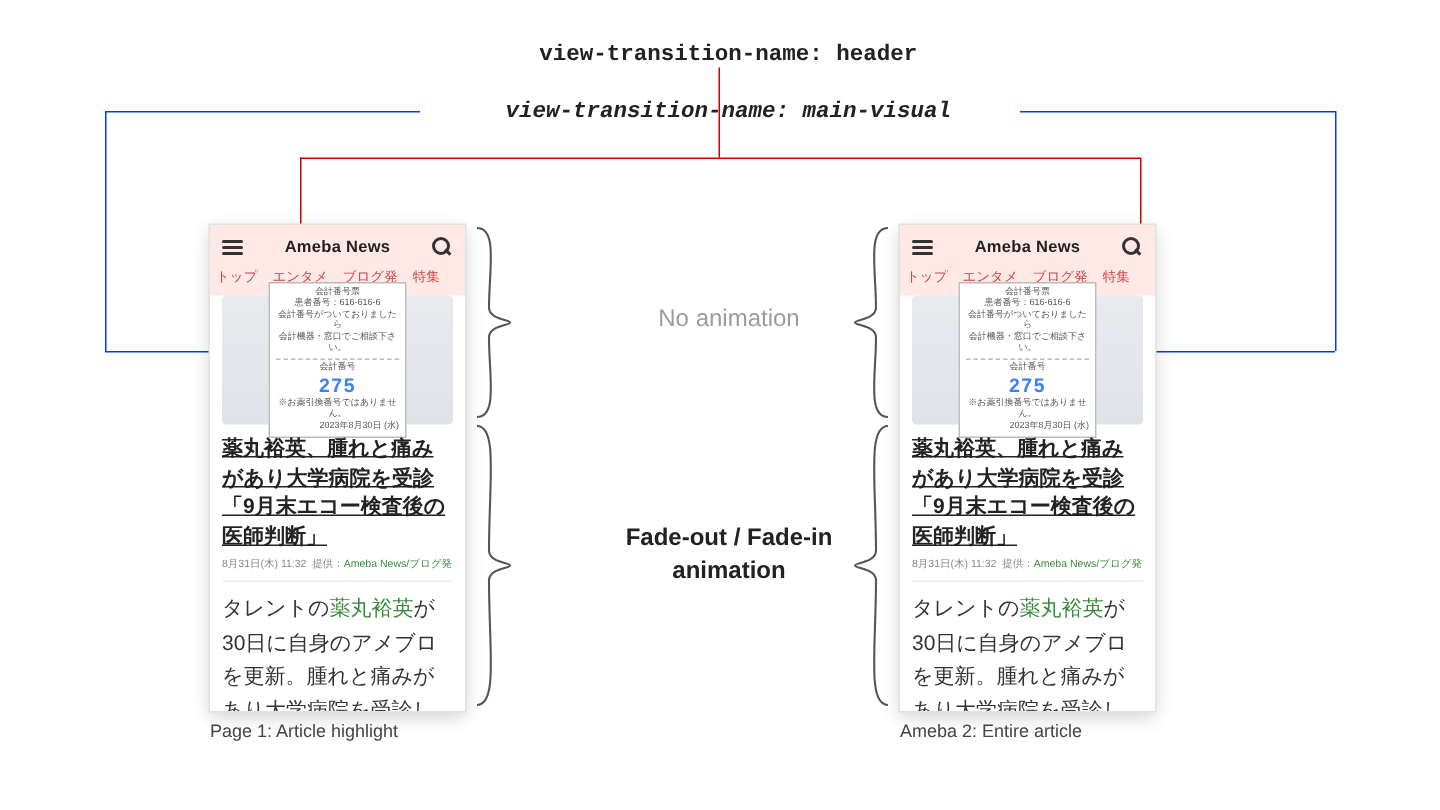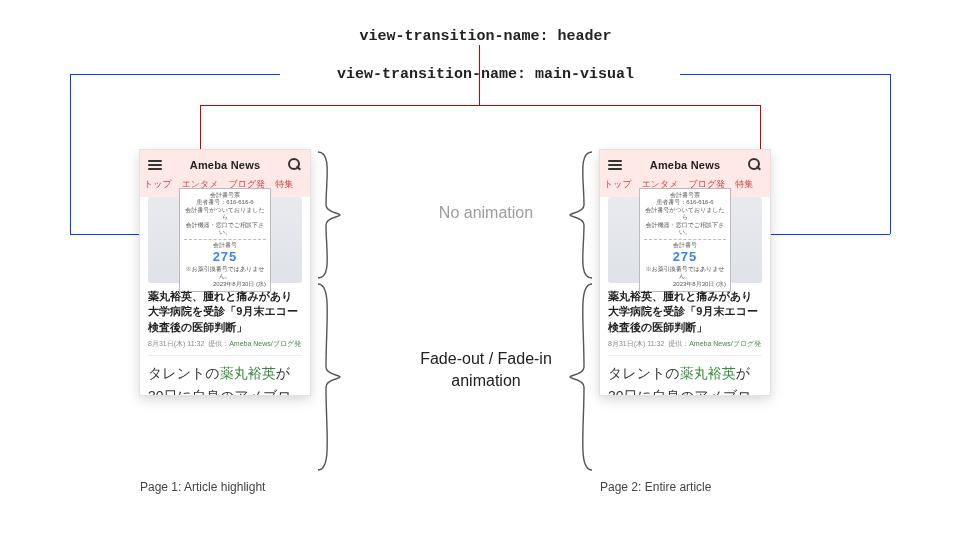--- a/index.html
+++ b/index.html
@@ -20,33 +20,34 @@
     position: absolute;
     top: 28px; left: 0; right: 0;
     text-align: center;
     font-size: 15px;
   }
   .callout-visual {
     position: absolute;
     top: 66px; left: 0; right: 0;
     text-align: center;
     font-size: 15px;
+    font-style: italic;
   }
 
   
   .line { position: absolute; }
   .red  { border-color: #c00 !important; }
   .blue { border-color: #0040dd !important; }
 
   
   .phone {
     position: absolute;
     top: 150px;
     width: 170px;
-    height: 245px;
+    height: 324px;
     background: #fff;
     box-shadow: 0 0 0 1px #e2e2e2, 0 4px 12px rgba(0,0,0,0.18);
     overflow: hidden;
     font-size: 9px;
   }
   .phone.left  { left: 140px; }
   .phone.right { left: 600px; }
 
   .p-header {
     background: #ffe9e6;
@@ -73,41 +74,41 @@
     display:flex; align-items:center; justify-content:center;
   }
   .ticket {
     width: 92px; background:#fff; border:1px solid #bbb; padding:3px 4px;
     font-size:6px; line-height:1.25; color:#555; text-align:center;
   }
   .ticket .big { font-size:13px; font-weight:700; color:#3b82f6; letter-spacing:1px; }
   .ticket hr { border:none; border-top:1px dashed #bbb; margin:2px 0; }
 
   .p-body { padding: 0 8px 8px; }
-  .p-title { font-weight:700; font-size:11px; line-height:1.4; margin:4px 0 4px; }
+  .p-title { font-weight:700; font-size:14px; line-height:1.4; margin:4px 0 4px;text-decoration:underline; }
   .p-meta  { font-size:7px; color:#888; }
   .p-meta .src { color:#3a8a3d; }
   .p-divider { height:1px; background:#eee; margin:6px 0; }
   .p-text { font-size:14px; line-height:1.6; color:#333; }
   .p-text .hl { color:#3a8a3d; }
   .p-cta {
     margin:8px auto 0; width:120px; height:24px; border-radius:14px;
     background:#8b5cf6; color:#fff; font-size:9px; font-weight:700;
     display:flex; align-items:center; justify-content:center;
   }
 
   
   .caption { position:absolute; top: 480px; font-size:12px; color:#444; }
   .caption.left  { left: 140px; }
   .caption.right { left: 600px; }
 
   
   .center-label { position:absolute; left:12px; right:0; text-align:center; }
   .lbl-noanim { top: 204px; color:#9c9c9c; font-size:16px; }
-  .lbl-fade   { top: 348px; font-weight:400; font-size:16px; line-height:1.35; }
+  .lbl-fade   { top: 348px; font-weight:700; font-size:16px; line-height:1.35; }
 
   
   .brace { position:absolute; width:28px; }
   .brace path { fill:none; stroke:#555; stroke-width:1.4; }
 
 </style>
 </head>
 <body>
 
 <div class="callout-header mono">view-transition-name: header</div>
@@ -212,21 +213,21 @@
       <span>提供：</span><span class="src">Ameba News/ブログ発</span>
     </div>
     <div class="p-divider"></div>
     <div class="p-text">
       <span>タレントの</span><span class="hl">薬丸裕英</span><span>が30日に自身のアメブロを更新。腫れと痛みがあり大学病院を受診したことを明かした。</span>
     </div>
   </div>
 </div>
 
 <div class="caption left">Page 1: Article highlight</div>
-<div class="caption right">Page 2: Entire article</div>
+<div class="caption right">Ameba 2: Entire article</div>
 
 <div class="center-label lbl-noanim">No animation</div>
 <div class="center-label lbl-fade" style="white-space:pre-line">Fade-out / Fade-in
 animation</div>
 
 <svg class="brace" style="left:314px; top:150px; height:130px" viewBox="0 0 28 130" preserveAspectRatio="none">
   <path d="M4,2 C18,2 12,30 12,55 C12,63 26,63 26,65 C26,67 12,67 12,75 C12,100 18,128 4,128"></path>
 </svg>
 
 <svg class="brace" style="left:314px; top:282px; height:190px" viewBox="0 0 28 190" preserveAspectRatio="none">

